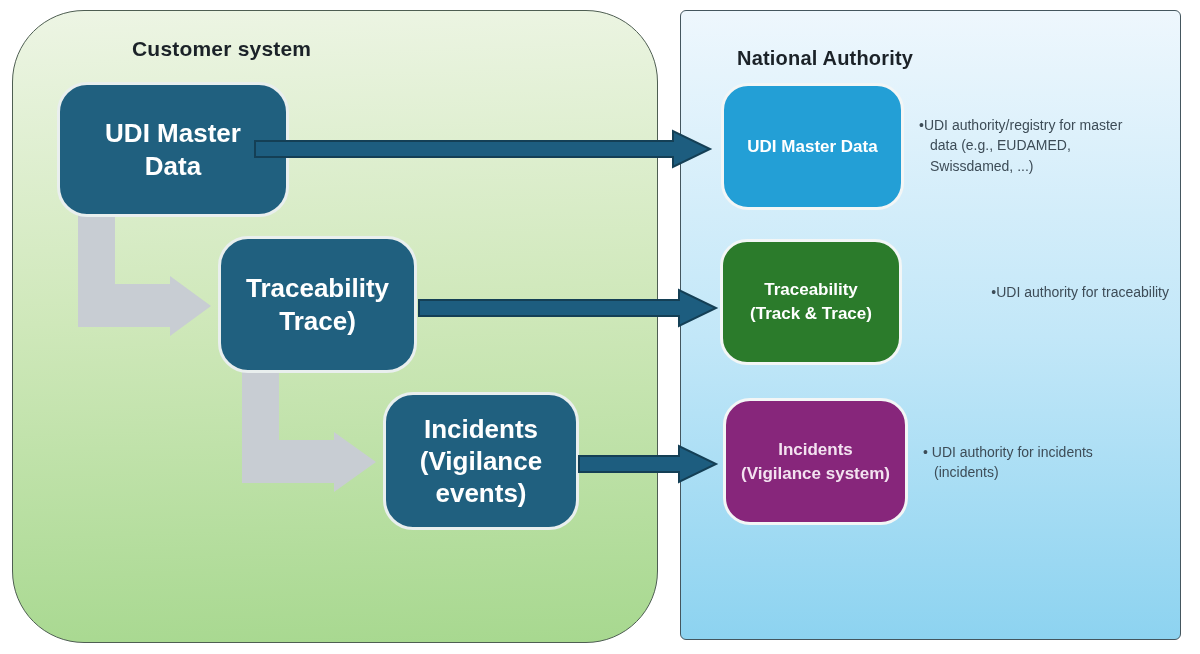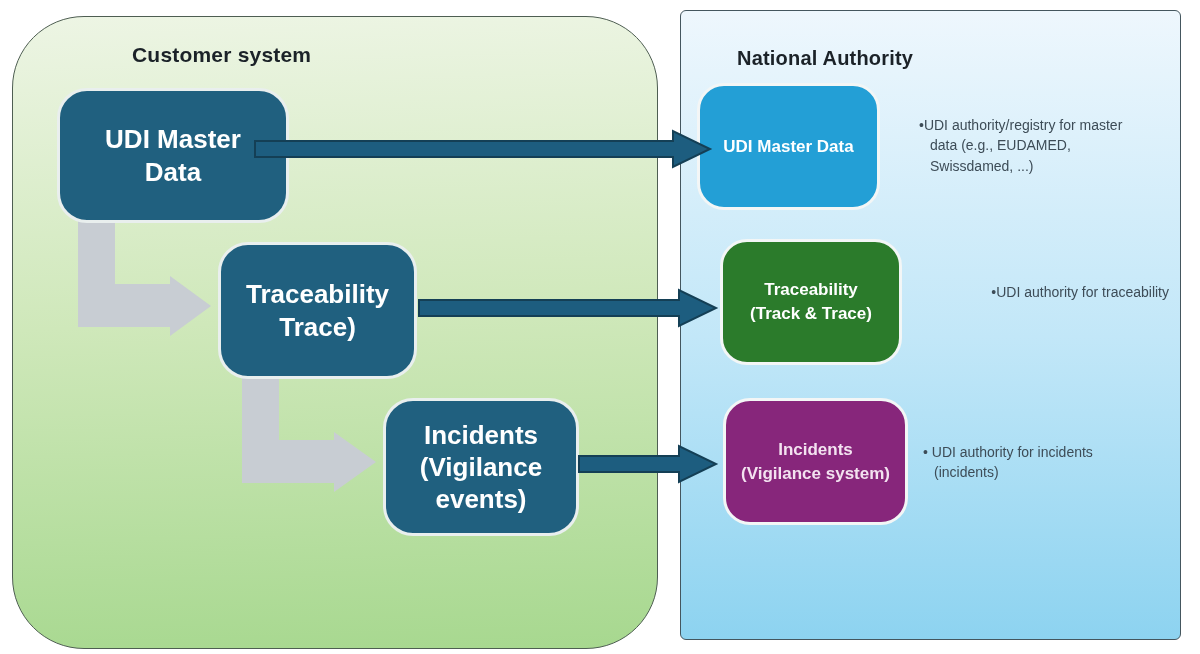--- a/index.html
+++ b/index.html
@@ -1,21 +1,21 @@
 <!DOCTYPE html>
 <html style="--left-panel-top: #edf5e4; --left-panel-bottom: #a7d88f; --right-panel-top: #eef7fd; --right-panel-bottom: #8dd3f0; --dark-teal-box: #20607f; --blue-box: #239fd6; --green-box: #2b7b2b; --purple-box: #87267b; --flow-arrow: #1d5d7f; --flow-arrow-outline: #143f55; --elbow-arrow: #c8cdd3; --title-text: #1b2228; --note-text: #3d4c57; --box-text: #ffffff;"><head>
 <meta charset="utf-8">
 <style>
   html,body{margin:0;padding:0;background:#ffffff;}
   body{font-family:"Liberation Sans","DejaVu Sans",sans-serif;}
   .canvas{position:relative;width:1200px;height:654px;background:#ffffff;overflow:hidden;}
 
   .panel{position:absolute;box-sizing:border-box;}
   .panel-left{
-    left:12px;top:16px;width:646px;height:633px;
+    left:12px;top:10px;width:646px;height:633px;
     border:1.5px solid #4e5e52;border-radius:72px;
     background:linear-gradient(178deg,var(--left-panel-top,#edf5e4) 0%,#cfe8ba 48%,var(--left-panel-bottom,#a7d88f) 100%);
   }
   .panel-right{
     left:680px;top:10px;width:501px;height:630px;
     border:1.5px solid #44565e;border-radius:6px;
     background:linear-gradient(180deg,var(--right-panel-top,#eef7fd) 0%,#c2e7f8 52%,var(--right-panel-bottom,#8dd3f0) 100%);
   }
 
   .panel-title{position:absolute;font-weight:700;color:var(--title-text,#1b2228);letter-spacing:.2px;white-space:nowrap;}
@@ -39,21 +39,21 @@
   }
   .node-blue{background:var(--blue-box,#239fd6);}
   .node-green{background:var(--green-box,#2b7b2b);}
   .node-purple{background:var(--purple-box,#87267b);color:#f3e2f0;}
 
   
   .pos-src-1{left:44px;top:71px;width:232px;height:135px;}
   .pos-src-2{left:205px;top:225px;width:199px;height:137px;}
   .pos-src-3{left:370px;top:381px;width:196px;height:138px;}
   
-  .pos-auth-1{left:16px;top:72px;width:183px;height:127px;}
+  .pos-auth-1{left:40px;top:72px;width:183px;height:127px;}
   .pos-auth-2{left:39px;top:228px;width:182px;height:126px;}
   .pos-auth-3{left:42px;top:387px;width:185px;height:127px;}
 
   .note{position:absolute;font-size:14px;line-height:1.45;color:var(--note-text,#3d4c57);width:250px;}
   .note .line{display:block;}
   .note .line.indent{padding-left:11px;}
   .pos-note-1{left:238px;top:104px;}
   .pos-note-2{left:238px;top:271px;text-align:right;}
   .pos-note-3{left:242px;top:431px;}
 

